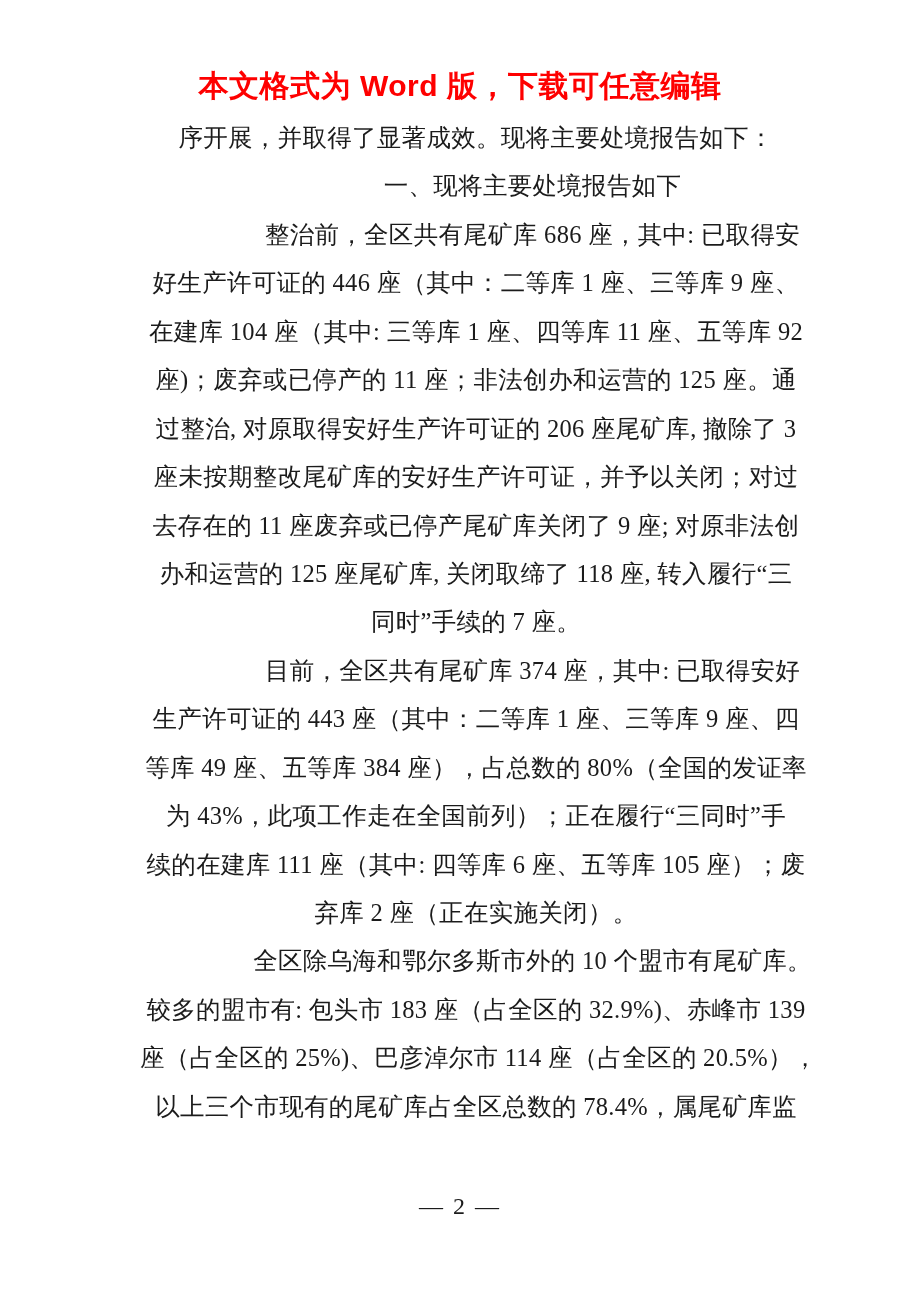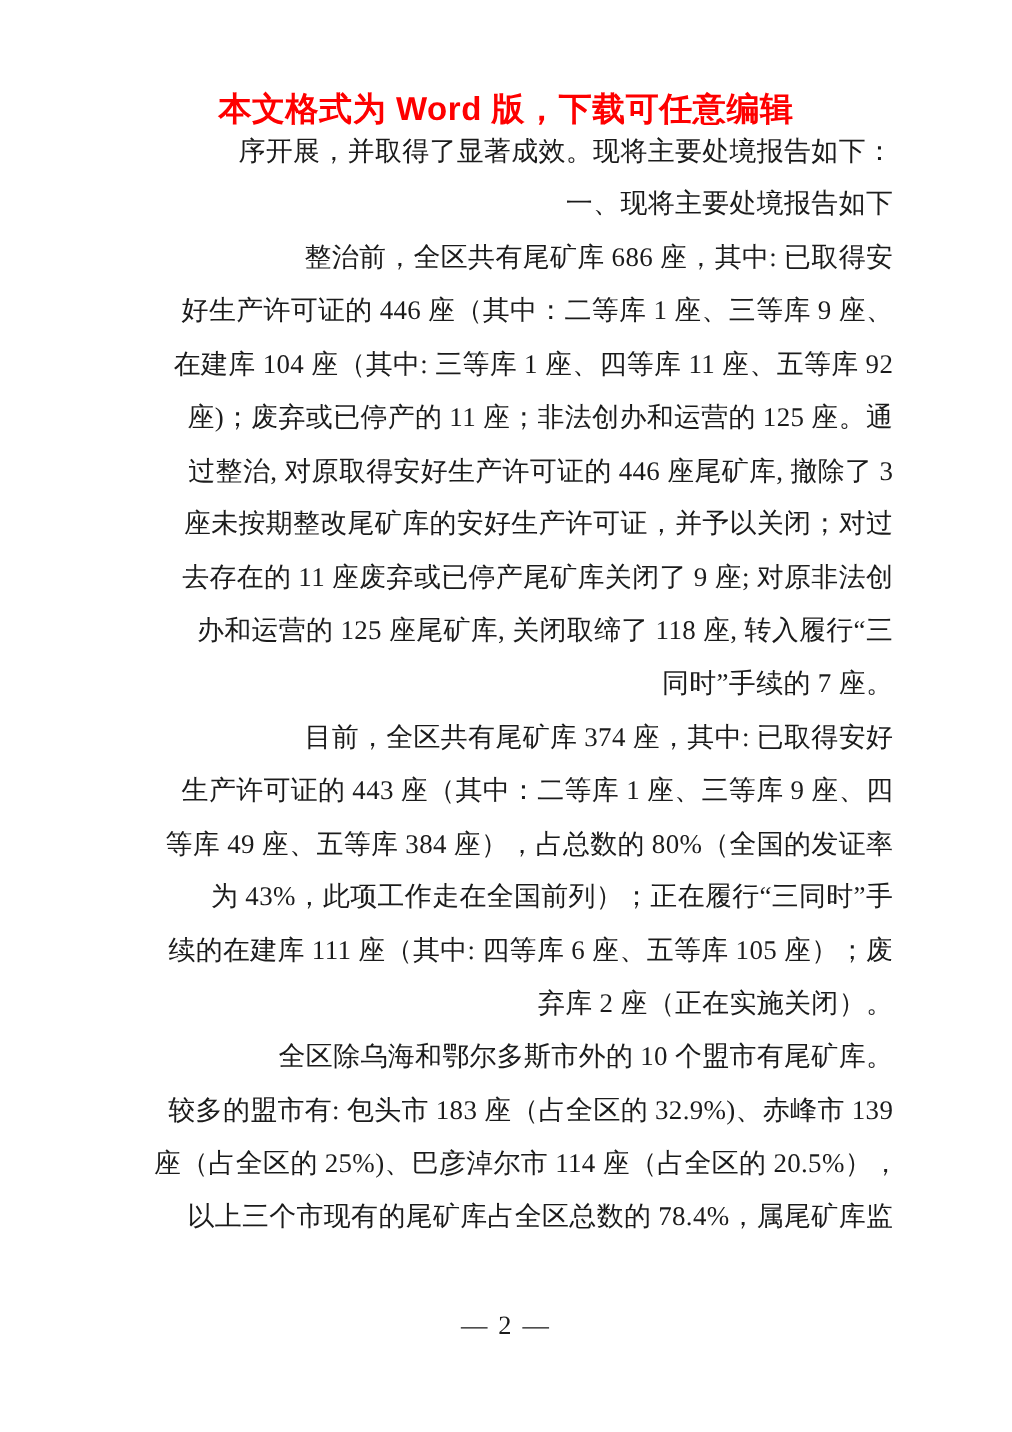--- a/index.html
+++ b/index.html
@@ -4,40 +4,40 @@
 <style>
   html,body{margin:0;padding:0;}
   body{
     width:920px;height:1302px;position:relative;overflow:hidden;
     background:#ffffff;
     font-family:"Liberation Serif","DejaVu Serif",serif;
     color:#1b1b1b;
   }
   .page{position:absolute;inset:0;background:#ffffff;}
   .notice-banner{
-    position:absolute;top:80px;left:0;right:0;
+    position:absolute;top:66px;left:0;right:0;
     text-align:center;
     font-family:"Liberation Sans","DejaVu Sans",sans-serif;
     font-weight:bold;
     font-size:30px;
     line-height:40px;
     color:#fe0000;
     letter-spacing:0.5px;
     white-space:nowrap;
   }
   .doc-body{
     position:absolute;left:140px;top:114px;width:672px;
   }
   .line{
     height:48.45px;
     line-height:48.45px;
     font-size:24.5px;
     white-space:nowrap;
     letter-spacing:0.3px;
-    text-align:right;
+    text-align:center;
   }
   .line.indent{padding-left:113px;}
   .page-footer{
     position:absolute;top:1190px;left:0;right:0;
     text-align:center;
     font-size:24px;
     line-height:32px;
     color:#1b1b1b;
     letter-spacing:2px;
   }
@@ -49,21 +49,21 @@
 
   <div class="notice-banner" style="color: rgb(254, 0, 0);">本文格式为 Word 版，下载可任意编辑</div>
 
   <div class="doc-body">
       <div class="line">序开展，并取得了显著成效。现将主要处境报告如下：</div>
       <div class="line indent">一、现将主要处境报告如下</div>
       <div class="line indent">整治前，全区共有尾矿库 686 座，其中: 已取得安</div>
       <div class="line">好生产许可证的 446 座（其中：二等库 1 座、三等库 9 座、</div>
       <div class="line">在建库 104 座（其中: 三等库 1 座、四等库 11 座、五等库 92</div>
       <div class="line">座)；废弃或已停产的 11 座；非法创办和运营的 125 座。通</div>
-      <div class="line">过整治, 对原取得安好生产许可证的 446 座尾矿库, 撤除了 3</div>
+      <div class="line">过整治, 对原取得安好生产许可证的 206 座尾矿库, 撤除了 3</div>
       <div class="line">座未按期整改尾矿库的安好生产许可证，并予以关闭；对过</div>
       <div class="line">去存在的 11 座废弃或已停产尾矿库关闭了 9 座; 对原非法创</div>
       <div class="line">办和运营的 125 座尾矿库, 关闭取缔了 118 座, 转入履行“三</div>
       <div class="line">同时”手续的 7 座。</div>
       <div class="line indent">目前，全区共有尾矿库 374 座，其中: 已取得安好</div>
       <div class="line">生产许可证的 443 座（其中：二等库 1 座、三等库 9 座、四</div>
       <div class="line">等库 49 座、五等库 384 座），占总数的 80%（全国的发证率</div>
       <div class="line">为 43%，此项工作走在全国前列）；正在履行“三同时”手</div>
       <div class="line">续的在建库 111 座（其中: 四等库 6 座、五等库 105 座）；废</div>
       <div class="line">弃库 2 座（正在实施关闭）。</div>

